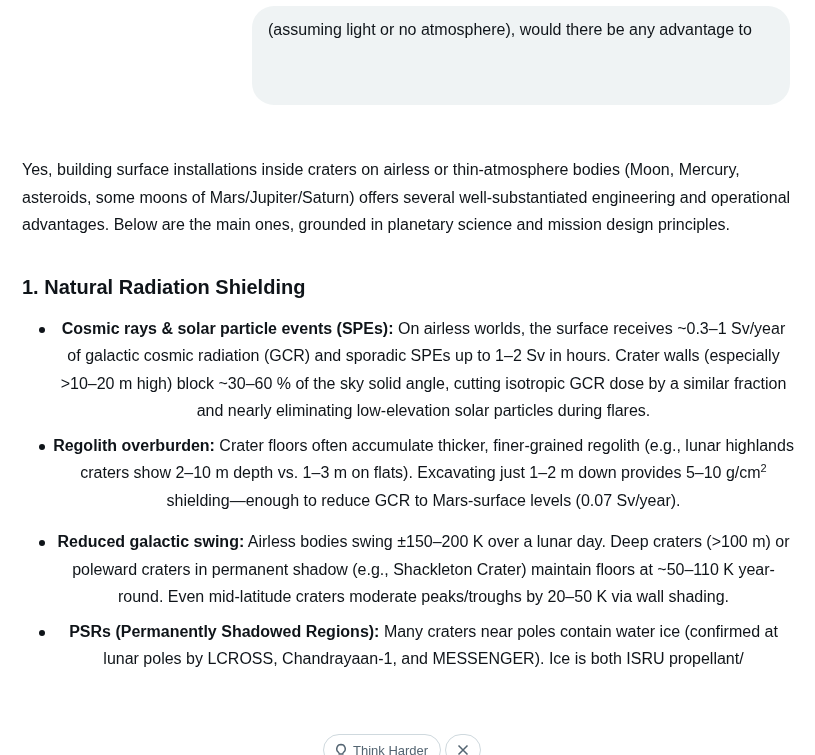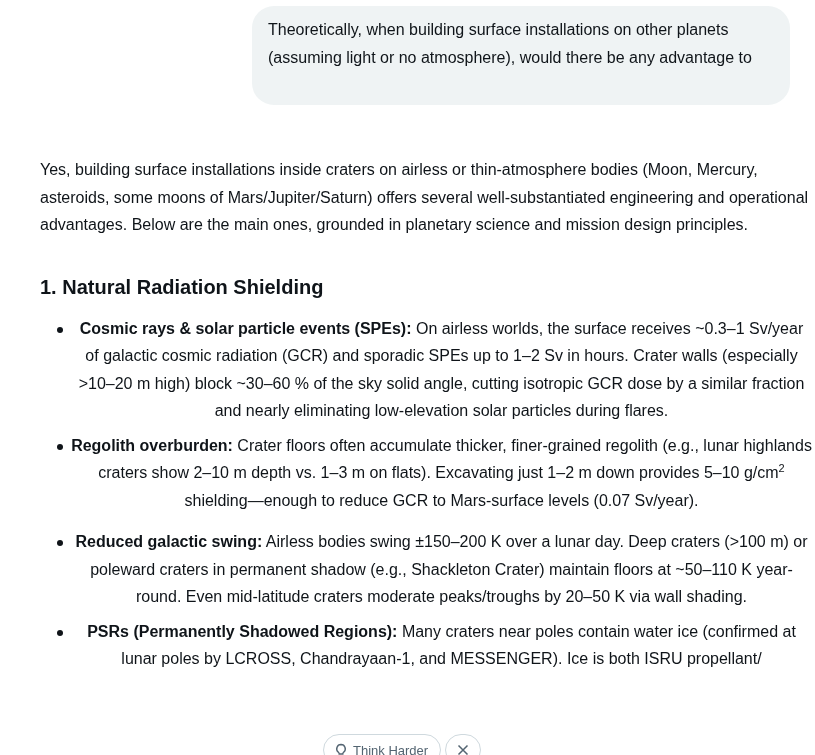--- a/index.html
+++ b/index.html
@@ -24,21 +24,21 @@
       box-sizing: border-box;
       background: #eff3f4;
       border-radius: 22px;
       padding: 10px 16px 0 16px;
       font-size: 16px;
       line-height: 27.5px;
       color: #0f1419;
     }
     .answer {
       position: absolute;
-      left: 40px;
+      left: 22px;
       top: 156px;
       width: 772px;
       font-size: 16px;
       line-height: 27.5px;
       color: #0f1419;
     }
     .answer p.intro {
       margin: 0;
     }
     .section-title {
@@ -102,21 +102,20 @@
       align-items: center;
       justify-content: center;
       box-sizing: border-box;
     }
     svg { display: block; }
   </style>
 </head>
 <body>
 
 <div class="user-bubble">
-  <div>Theoretically, when building surface installations on other planets</div>
   <div>(assuming light or no atmosphere), would there be any advantage to</div>
 </div>
 
 <div class="answer">
   <p class="intro">Yes, building surface installations inside craters on airless or thin-atmosphere bodies (Moon, Mercury, asteroids, some moons of Mars/Jupiter/Saturn) offers several well-substantiated engineering and operational advantages. Below are the main ones, grounded in planetary science and mission design principles.</p>
 
   <h2 class="section-title" id="sec1-title">1. Natural Radiation Shielding</h2>
   <ul class="bullets">
     <li><span class="lead">Cosmic rays &amp; solar particle events (SPEs):</span><span> On airless worlds, the surface receives ~0.3–1 Sv/year of galactic cosmic radiation (GCR) and sporadic SPEs up to 1–2 Sv in hours. Crater walls (especially &gt;10–20 m high) block ~30–60 % of the sky solid angle, cutting isotropic GCR dose by a similar fraction and nearly eliminating low-elevation solar particles during flares.</span></li>
     <li><span class="lead">Regolith overburden:</span><span> Crater floors often accumulate thicker, finer-grained regolith (e.g., lunar highlands craters show 2–10 m depth vs. 1–3 m on flats). Excavating just 1–2 m down provides 5–10 g/cm</span><sup>2</sup><span> shielding—enough to reduce GCR to Mars-surface levels (0.07 Sv/year).</span></li>

